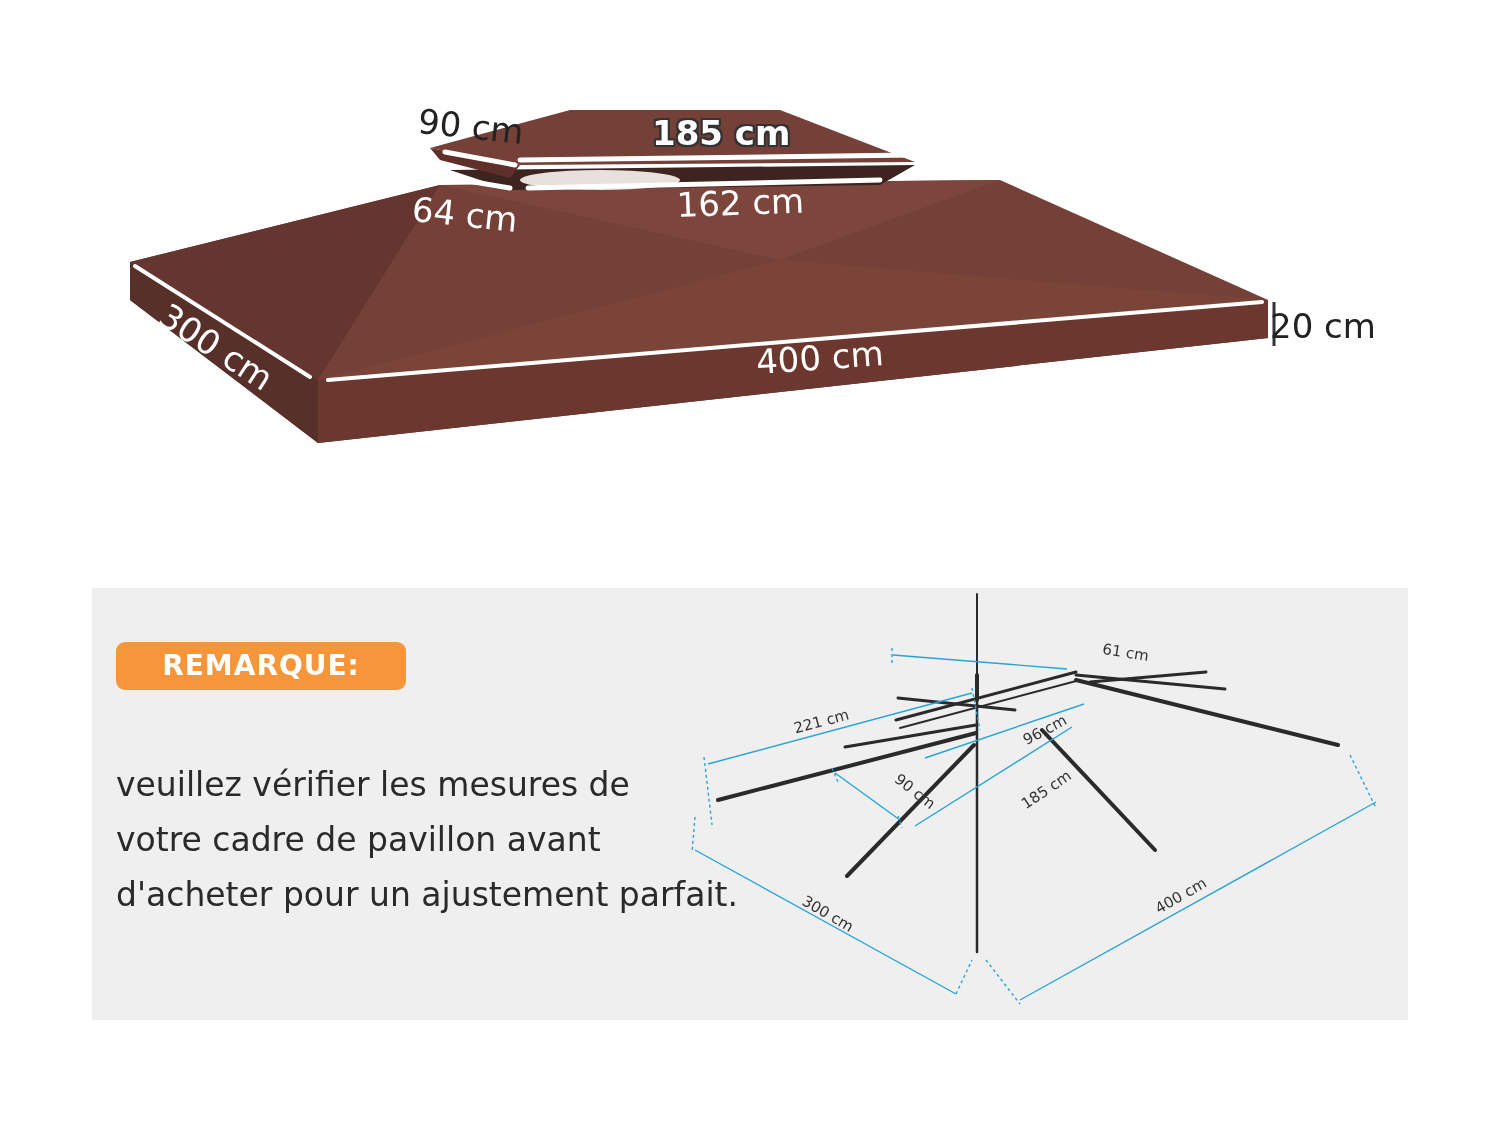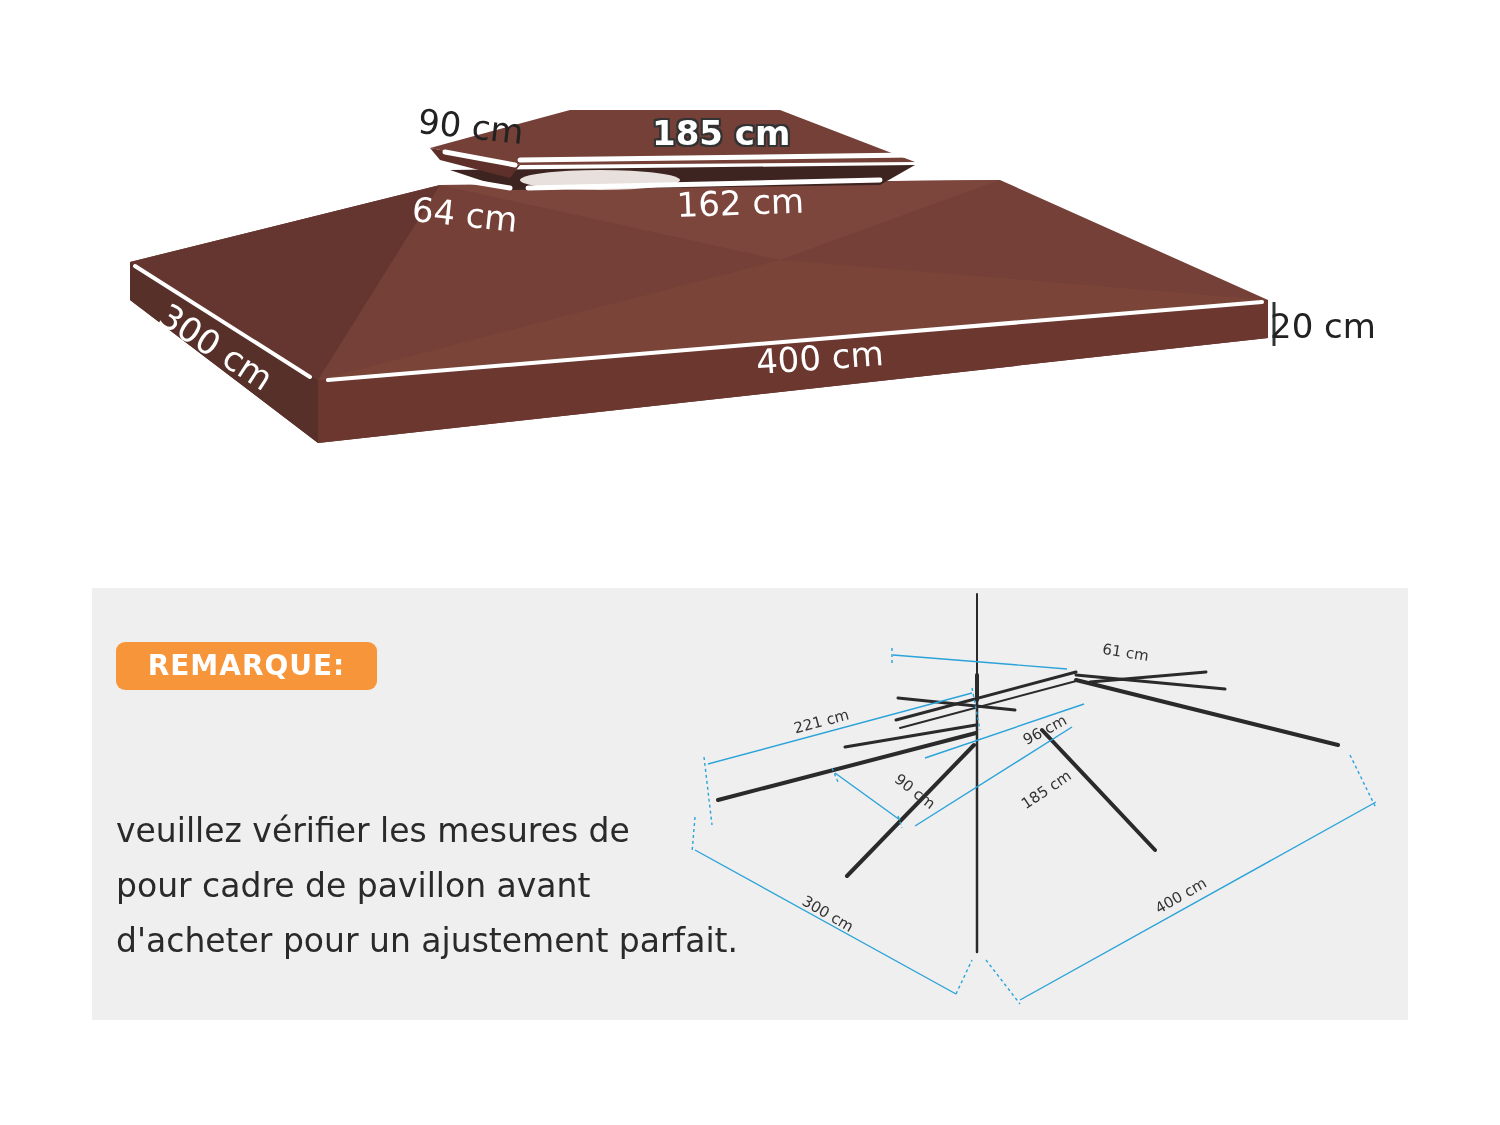--- a/index.html
+++ b/index.html
@@ -3,22 +3,22 @@
 <meta charset="utf-8">
 <style>
   html,body{margin:0;padding:0;background:#ffffff;}
   body{width:1500px;height:1125px;position:relative;overflow:hidden;font-family:"DejaVu Sans","Liberation Sans",sans-serif;}
   .canopy{position:absolute;left:0;top:0;width:1500px;height:520px;}
   .canopy svg{position:absolute;left:0;top:0;}
   .dim-label{position:absolute;color:#fff;font-size:34px;white-space:nowrap;transform-origin:left top;line-height:1;}
   .dim-dark{color:#222;}
   .dim-outline{color:#fff;font-weight:bold;text-shadow:-2px 0 #333,2px 0 #333,0 -2px #333,0 2px #333,-2px -2px #333,2px 2px #333,-2px 2px #333,2px -2px #333;}
   .note-panel{position:absolute;left:92px;top:588px;width:1316px;height:432px;background:#efefef;}
-  .note-badge{position:absolute;left:116px;top:642px;width:261px;height:48px;background:#f7953a;border-radius:9px;color:#fff;font-family:"DejaVu Sans",sans-serif;font-weight:bold;font-size:28px;letter-spacing:1px;line-height:48px;text-align:center;}
-  .note-text{position:absolute;left:116px;top:757px;width:650px;font-family:"DejaVu Sans",sans-serif;font-size:33px;line-height:55px;color:#2a2a2a;margin-top:46px;}
+  .note-badge{position:absolute;left:116px;top:642px;width:290px;height:48px;background:#f7953a;border-radius:9px;color:#fff;font-family:"DejaVu Sans",sans-serif;font-weight:bold;font-size:28px;letter-spacing:1px;line-height:48px;text-align:center;}
+  .note-text{position:absolute;left:116px;top:757px;width:650px;font-family:"DejaVu Sans",sans-serif;font-size:33px;line-height:55px;color:#2a2a2a;}
   .note-text div{white-space:nowrap;}
   .frame{position:absolute;left:690px;top:590px;width:720px;height:430px;}
   .frame-label{position:absolute;font-size:15px;color:#333;white-space:nowrap;transform-origin:left top;}
 </style>
 </head>
 <body>
 
 <div class="canopy">
   <svg width="1500" height="520" viewBox="0 0 1500 520">
 
@@ -57,21 +57,21 @@
   <div class="dim-label" style="left:755px;top:345px;transform:rotate(-4deg);">400 cm</div>
   <div class="dim-label dim-dark" style="left:1270px;top:309px;">20 cm</div>
 </div>
 
 <div class="note-panel"></div>
 
 <div class="note-badge">REMARQUE:</div>
 
 <div class="note-text">
   <div>veuillez vérifier les mesures de</div>
-  <div>pour cadre de pavillon avant</div>
+  <div>votre cadre de pavillon avant</div>
   <div>d'acheter pour un ajustement parfait.</div>
 </div>
 
 <div class="frame">
   <svg width="720" height="430" viewBox="0 0 720 430">
     <g stroke="#2a2a2a" stroke-width="4" fill="none" stroke-linecap="round">
 
       <line x1="287" y1="4" x2="287" y2="85" stroke-width="2"></line>
       <line x1="287" y1="85" x2="287" y2="110"></line>
       <line x1="287" y1="110" x2="287" y2="362" stroke-width="2.5"></line>

